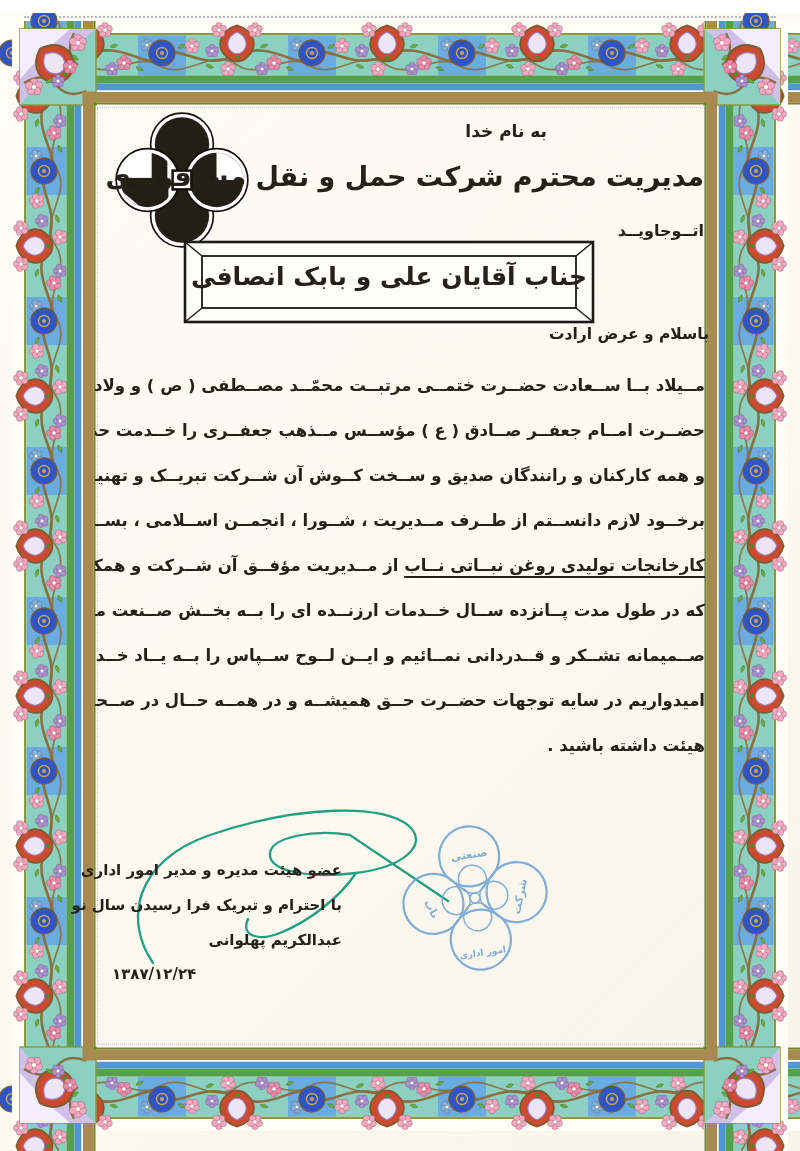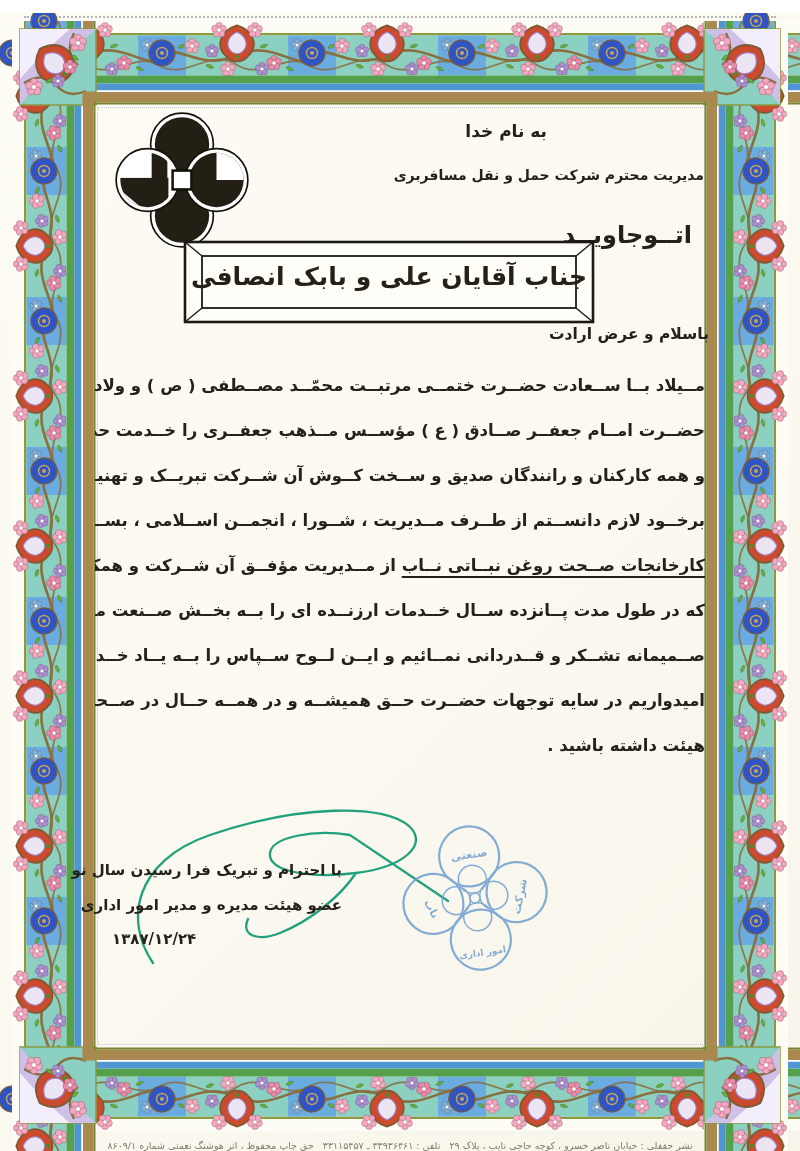--- a/index.html
+++ b/index.html
@@ -11,22 +11,22 @@
   }
   svg{display:block}
   .abs{position:absolute}
   .b-strip, .b-corner, .decor {pointer-events:none}
   .b-strip svg, .b-corner svg{overflow:visible}
 
   .tick-outer{position:absolute;left:24px;right:24px;top:3px;border-top:2px dotted rgba(90,100,120,.45);height:0}
   .tick-inner{position:absolute;left:97px;top:94px;width:606px;height:936px;border:1px dotted rgba(110,120,145,.4)}
 
   .bismillah{position:absolute;right:253px;top:108px;font-size:17px;font-weight:bold;letter-spacing:.5px}
-  .addressee{position:absolute;right:96px;top:154px;font-size:14px;font-weight:bold}
-  .company{position:absolute;right:108px;top:208px;font-size:24px;font-weight:bold}
+  .addressee{position:absolute;right:96px;top:148px;font-size:27px;font-weight:bold}
+  .company{position:absolute;right:96px;top:208px;font-size:16px;font-weight:bold}
 
   .plaque{position:absolute;left:183px;top:227px;width:412px;height:84px}
   .plaque .frame{position:absolute;inset:0}
   .plaque .honoree{
     position:absolute;inset:0;display:flex;align-items:center;justify-content:center;
     font-size:25px;font-weight:bold;padding-bottom:12px;
   }
 
   .salutation{position:absolute;right:91px;top:312px;font-size:15.5px;font-weight:bold}
 
@@ -253,37 +253,38 @@
     <div class="honoree">جناب آقایان علی و بابک انصافی</div>
   </div>
 
   <div class="salutation">باسلام و عرض ارادت</div>
 
   <div class="body-text">
     <div class="bline">مــیلاد بــا ســعادت حضــرت ختمــی مرتبــت محمّــد مصــطفی ( ص ) و ولادت بــا برکــت</div>
     <div class="bline">حضــرت امــام جعفــر صــادق ( ع ) مؤســس مــذهب جعفــری را خــدمت حضــرات عــالی</div>
     <div class="bline">و همه کارکنان و رانندگان صدیق و ســخت کــوش آن شــرکت تبریــک و تهنیــت عــرض نمــوده ،</div>
     <div class="bline">برخــود لازم دانســتم از طــرف مــدیریت ، شــورا ، انجمــن اســلامی ، بســیج و کارکنــان</div>
-    <div class="bline"><span class="u">کارخانجات صــحت روغن نبــاتی نــاب</span><span> از مــدیریت مؤفــق آن شــرکت و همکــاران شایســته ای</span></div>
+    <div class="bline"><span class="u">کارخانجات تولیدی روغن نبــاتی نــاب</span><span> از مــدیریت مؤفــق آن شــرکت و همکــاران شایســته ای</span></div>
     <div class="bline">که در طول مدت پــانزده ســال خــدمات ارزنــده ای را بــه بخــش صــنعت مبــذول داشــته انــد</div>
     <div class="bline">صــمیمانه تشــکر و قــدردانی نمــائیم و ایــن لــوح ســپاس را بــه یــاد خــدمات شایســته</div>
     <div class="bline">امیدواریم در سایه توجهات حضــرت حــق همیشــه و در همــه حــال در صــحت و ســلامتی کامــل</div>
     <div class="bline short">هیئت داشته باشید .</div>
   </div>
 
   <svg class="signature-ink" viewBox="0 0 350 190">
     <g fill="none" stroke="#22a07e" stroke-width="2.3" stroke-linecap="round">
       <path d="M35,164 C6,122 16,62 92,36 C180,6 268,4 292,28 C310,46 286,68 238,74 C190,80 150,72 152,54 C154,38 196,30 232,36 L330,102"></path>
       <path d="M238,74 C222,98 192,122 162,134 C142,142 122,138 130,120"></path>
     </g>
   </svg>
 
   <div class="sig-block">
+    <div class="sline">عضو هیئت مدیره و مدیر امور اداری</div>
     <div class="sline">با احترام و تبریک فرا رسیدن سال نو</div>
-    <div class="sline">عضو هیئت مدیره و مدیر امور اداری</div>
+    <div class="sline">عبدالکریم پهلوانی</div>
     <div class="sdate">۱۳۸۷/۱۲/۲۴</div>
   </div>
 
   <svg class="stamp" viewBox="-85 -85 170 170">
     <g fill="none" stroke="#6f9fd0" stroke-width="2.2">
       <circle cx="0" cy="-42" r="30"></circle>
         <circle cx="0" cy="42" r="30"></circle>
       <circle cx="-42" cy="0" r="30"></circle>
         <circle cx="42" cy="0" r="30"></circle>
       <g stroke-width="1.5">
@@ -293,19 +294,14 @@
           <circle cx="19" cy="0" r="14"></circle>
         <circle cx="0" cy="0" r="5"></circle>
       </g>
     </g>
     <text x="0" y="-40" font-size="11" fill="#6f9fd0" text-anchor="middle">صنعتی</text>
     <text x="0" y="58" font-size="9" fill="#6f9fd0" text-anchor="middle">امور اداری</text>
     <text font-size="11" fill="#6f9fd0" text-anchor="middle" transform="translate(48,6) rotate(-70)">شرکت</text>
     <text font-size="11" fill="#6f9fd0" text-anchor="middle" transform="translate(-48,6) rotate(70)">ناب</text>
   </svg>
 
-  <div class="credit" dir="rtl">
-    <span>نشر حقفلی : خیابان ناصر خسرو ، کوچه حاجی نایب ، پلاک ۲۹</span>
-    <span>تلفن : ۳۳۹۳۶۴۶۱ ـ ۳۳۱۱۵۴۵۷</span>
-    <span>حق چاپ محفوظ ، اثر هوشنگ نعمتی شماره ۸۶۰۹/۱</span>
-  </div>
 
 </div>
 
 </body></html>

